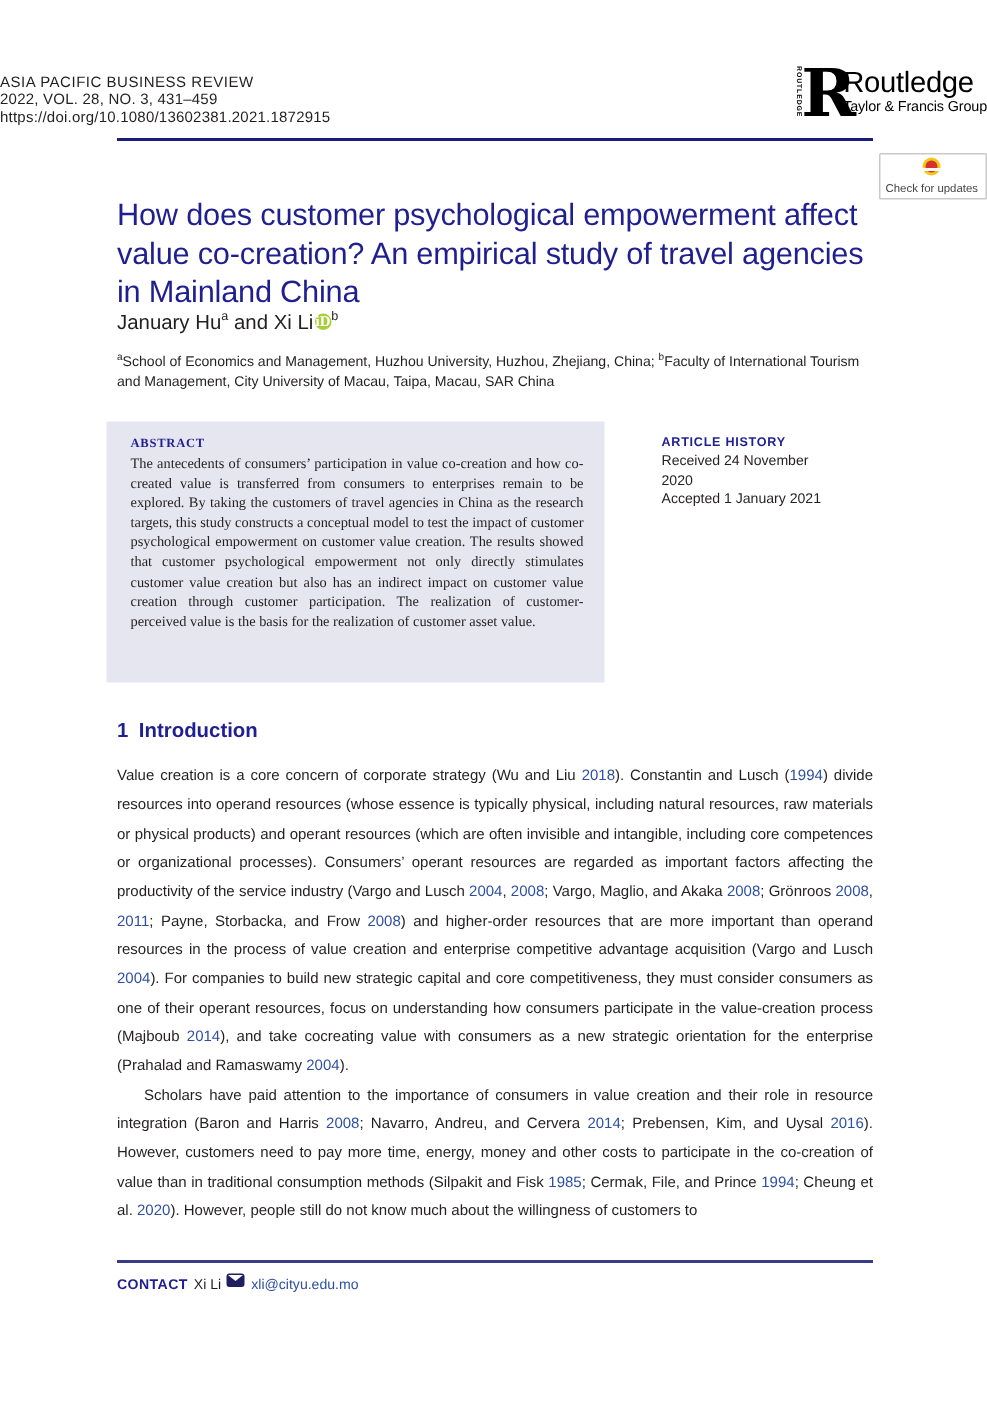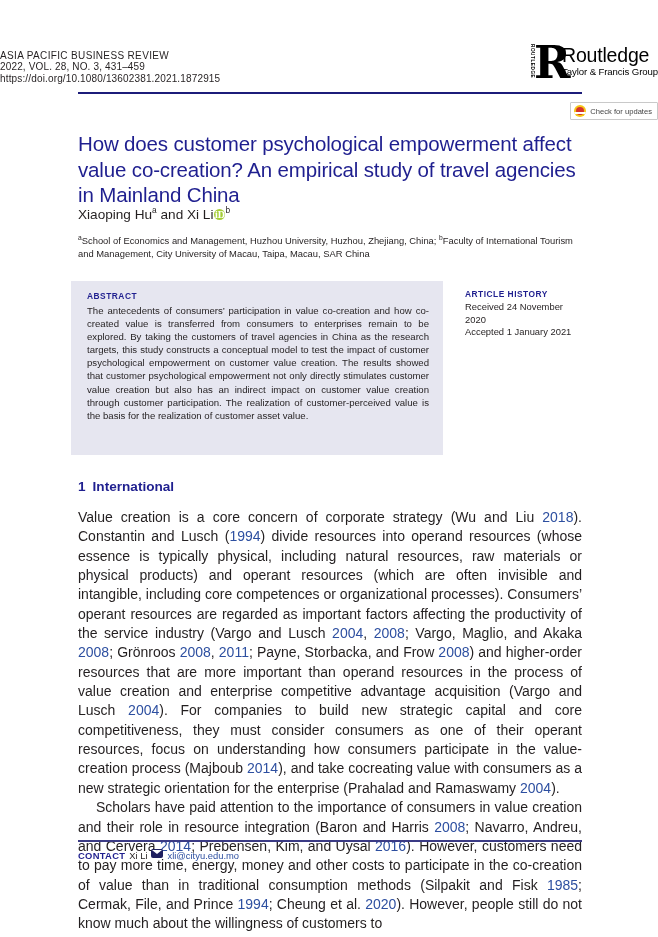--- a/index.html
+++ b/index.html
@@ -101,20 +101,21 @@
     position: absolute;
     right: 0;
     top: 102px;
     display: flex;
     align-items: center;
     gap: 4px;
     border: 1px solid #c9c9c9;
     background: #ffffff;
     border-radius: 1px;
     padding: 2px 5px 2px 3px;
+    flex-direction: column;
   }
   .crossmark-icon {
     width: 12px;
     height: 12px;
     border-radius: 50%;
     background: #f5c518;
     position: relative;
     overflow: hidden;
     flex: none;
   }
@@ -203,45 +204,46 @@
     font-size: 6.7px;
     vertical-align: super;
     line-height: 0;
   }
 
   
   .abstract-panel {
     position: absolute;
     left: 71px;
     top: 281px;
-    width: 372px;
+    width: 332px;
     background: #e6e6f0;
     padding: 10px 14px 14px 16px;
     box-sizing: border-box;
     height: 174px;
+    font-family: Liberation Serif, serif;
   }
   .section-head {
     font-size: 8.4px;
     font-weight: bold;
     color: #1f1f8f;
     letter-spacing: 0.5px;
     margin-bottom: 3px;
   }
   .abstract-body {
     font-size: 9.6px;
     line-height: 13.1px;
     color: #231f20;
     text-align: justify;
     hyphens: manual;
   }
 
   
   .meta-col {
     position: absolute;
-    left: 465px;
+    left: 441px;
     top: 289px;
     width: 120px;
   }
   .meta-head {
     font-size: 8.4px;
     font-weight: bold;
     color: #1f1f8f;
     letter-spacing: 0.5px;
     margin-bottom: 2px;
   }
@@ -261,21 +263,21 @@
     font-weight: bold;
     color: #1f1f8f;
   }
   .sec-title .num { margin-right: 7px; }
 
   .body-text {
     position: absolute;
     left: 78px;
     top: 508px;
     width: 504px;
-    font-size: 14px;
+    font-size: 10px;
     line-height: 19.35px;
     color: #231f20;
     text-align: justify;
   }
   .body-text p { margin: 0; }
   .body-text p + p { text-indent: 18px; }
   .cite { color: #2d4fa0; }
 
   
   .rule-bottom {
@@ -358,42 +360,42 @@
   <div class="rule-top"></div>
 
   <div class="crossmark">
     <span class="crossmark-icon"></span>
     <span class="crossmark-label">Check for updates</span>
   </div>
 
   <div class="title">How does customer psychological empowerment affect value co-creation? An empirical study of travel agencies in Mainland China</div>
 
   <div class="authors">
-    <span>Xiaoping Hu</span><sup>a</sup><span> and Xi Li</span><span class="orcid"><span class="orcid-txt">iD</span></span><sup>b</sup>
+    <span>January Hu</span><sup>a</sup><span> and Xi Li</span><span class="orcid"><span class="orcid-txt">iD</span></span><sup>b</sup>
   </div>
 
   <div class="affiliations">
     <sup>a</sup><span>School of Economics and Management, Huzhou University, Huzhou, Zhejiang, China; </span><sup>b</sup><span>Faculty of International Tourism and Management, City University of Macau, Taipa, Macau, SAR China</span>
   </div>
 
   <div class="abstract-panel">
     <div class="section-head">ABSTRACT</div>
     <div class="abstract-body">The antecedents of consumers’ participation in value co-creation and how co-created value is transferred from consumers to enterprises remain to be explored. By taking the customers of travel agencies in China as the research targets, this study constructs a conceptual model to test the impact of customer psychological empowerment on customer value creation. The results showed that customer psychological empowerment not only directly stimulates customer value creation but also has an indirect impact on customer value creation through customer participation. The realization of customer-perceived value is the basis for the realization of customer asset value.</div>
   </div>
 
   <div class="meta-col">
     <div class="meta-group">
       <div class="meta-head">ARTICLE HISTORY</div>
       <div class="meta-body">Received 24 November 2020</div>
       <div class="meta-body">Accepted 1 January 2021</div>
     </div>
   </div>
 
   <div class="sec-title">
-    <span class="num">1</span><span>International</span>
+    <span class="num">1</span><span>Introduction</span>
   </div>
 
   <div class="body-text">
     <p id="p1">Value creation is a core concern of corporate strategy (Wu and Liu <span class="cite">2018</span>). Constantin and Lusch (<span class="cite">1994</span>) divide resources into operand resources (whose essence is typically physical, including natural resources, raw materials or physical products) and operant resources (which are often invisible and intangible, including core competences or organizational processes). Consumers’ operant resources are regarded as important factors affecting the productivity of the service industry (Vargo and Lusch <span class="cite">2004</span>, <span class="cite">2008</span>; Vargo, Maglio, and Akaka <span class="cite">2008</span>; Grönroos <span class="cite">2008</span>, <span class="cite">2011</span>; Payne, Storbacka, and Frow <span class="cite">2008</span>) and higher-order resources that are more important than operand resources in the process of value creation and enterprise competitive advantage acquisition (Vargo and Lusch <span class="cite">2004</span>). For companies to build new strategic capital and core competitiveness, they must consider consumers as one of their operant resources, focus on understanding how consumers participate in the value-creation process (Majboub <span class="cite">2014</span>), and take cocreating value with consumers as a new strategic orientation for the enterprise (Prahalad and Ramaswamy <span class="cite">2004</span>).</p>
     <p id="p2">Scholars have paid attention to the importance of consumers in value creation and their role in resource integration (Baron and Harris <span class="cite">2008</span>; Navarro, Andreu, and Cervera <span class="cite">2014</span>; Prebensen, Kim, and Uysal <span class="cite">2016</span>). However, customers need to pay more time, energy, money and other costs to participate in the co-creation of value than in traditional consumption methods (Silpakit and Fisk <span class="cite">1985</span>; Cermak, File, and Prince <span class="cite">1994</span>; Cheung et al. <span class="cite">2020</span>). However, people still do not know much about the willingness of customers to</p>
   </div>
 
   <div class="rule-bottom"></div>
   <div class="footer">
     <div class="contact-line">

